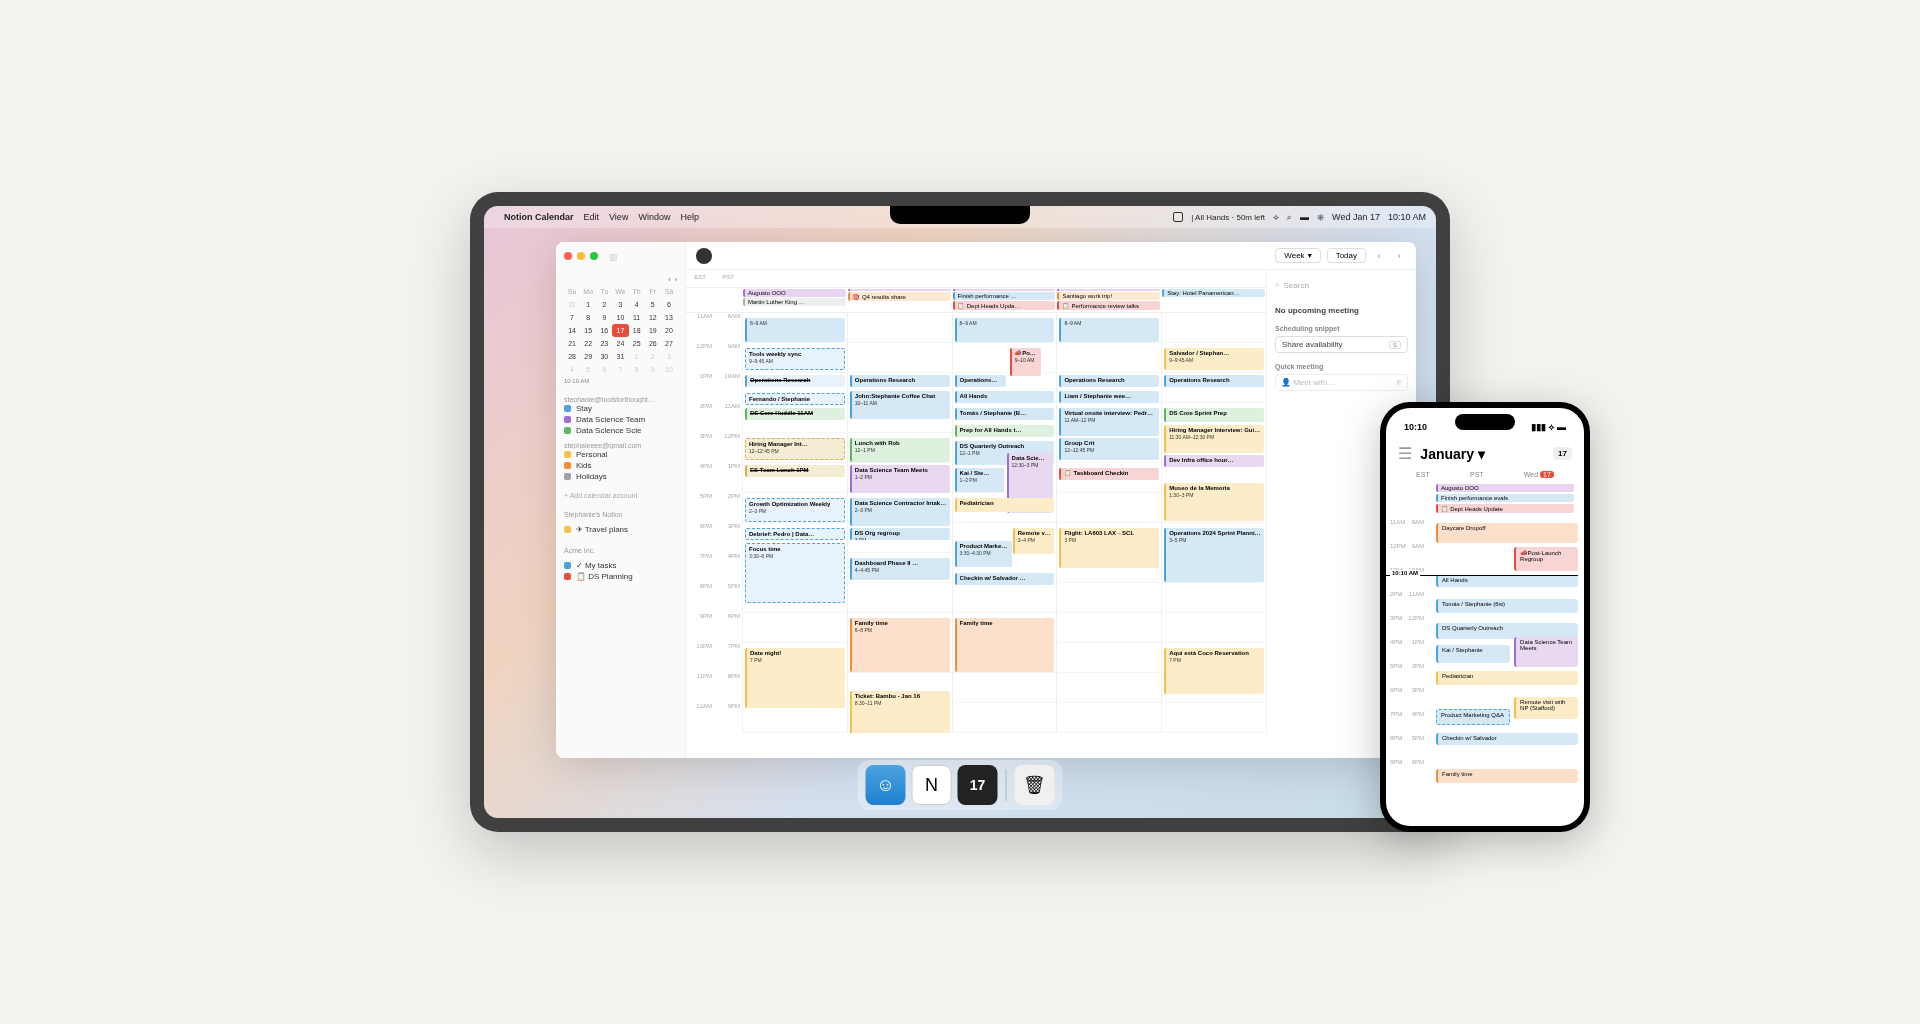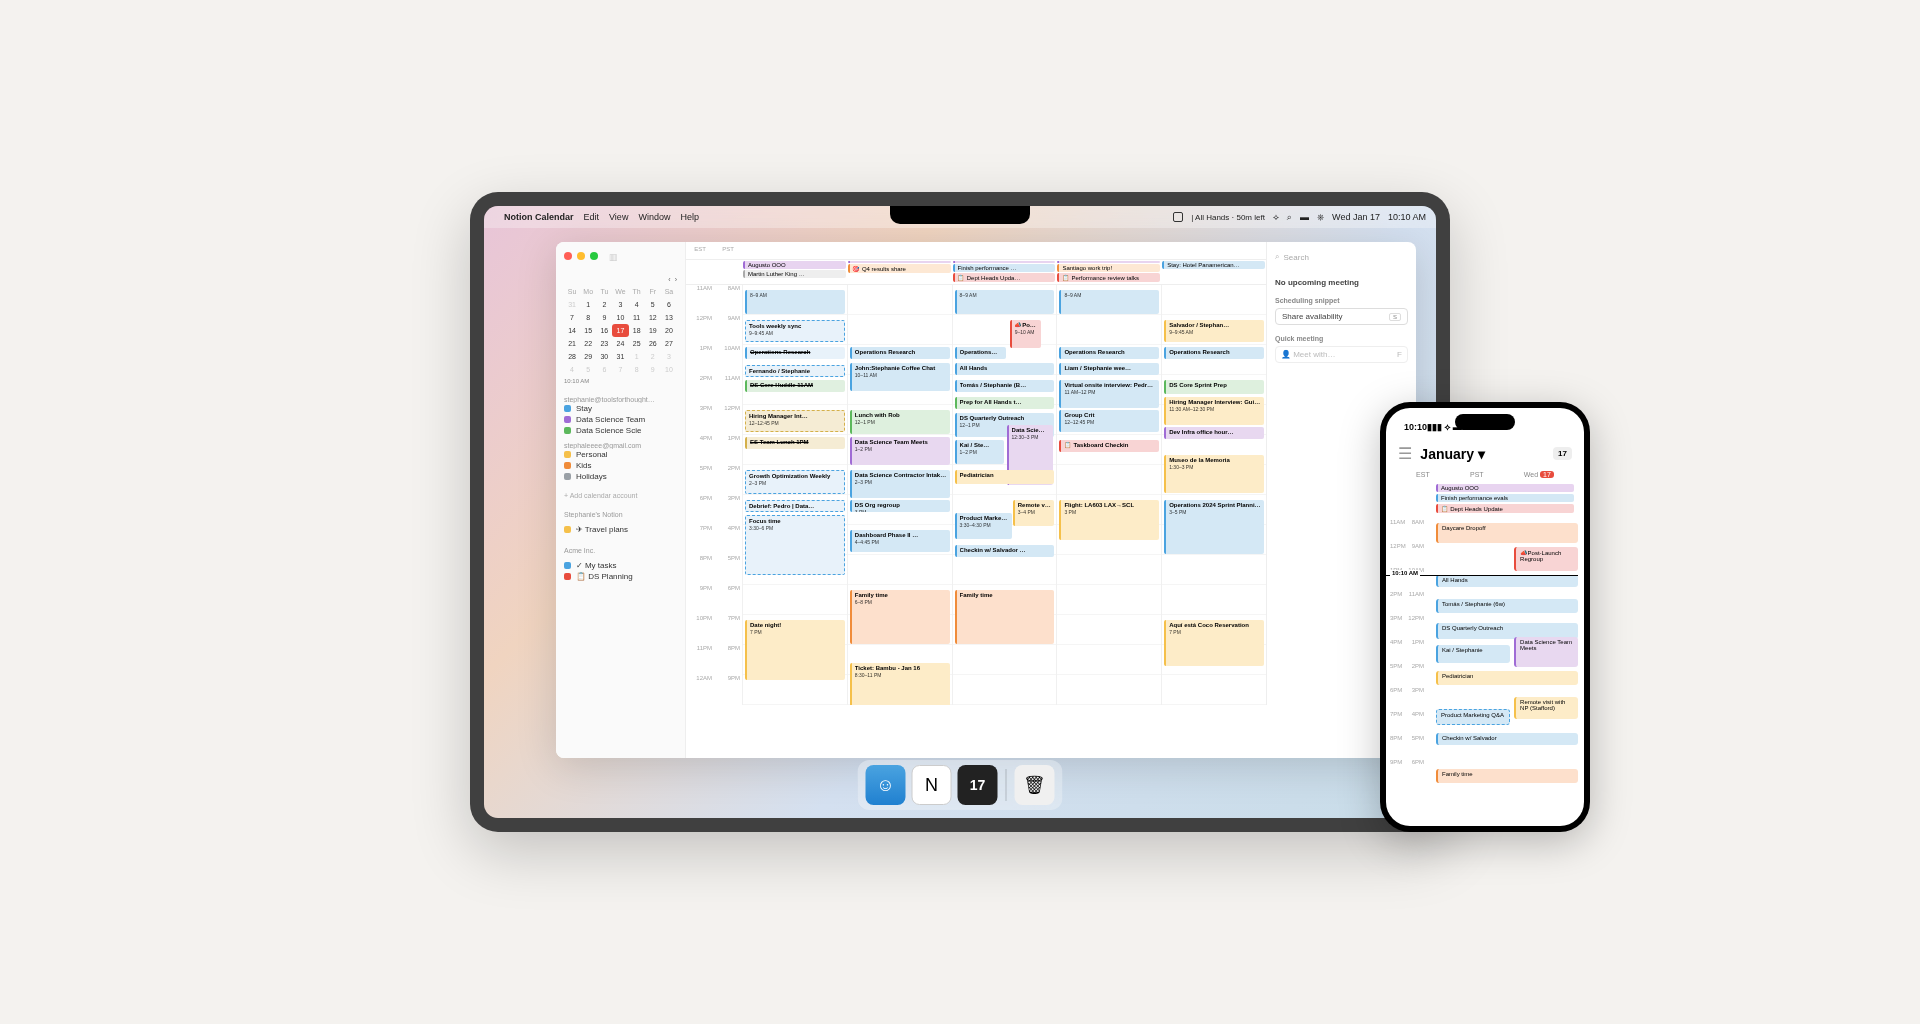--- a/index.html
+++ b/index.html
@@ -77,21 +77,21 @@
 .meet-input { border:1px solid #eee; border-radius:4px; padding:3px 5px; color:#bbb; display:flex; justify-content:space-between; margin-top:4px; }
 
 
 .dock { position:absolute; bottom:8px; left:50%; transform:translateX(-50%); background:rgba(255,255,255,.3); backdrop-filter:blur(20px); border-radius:12px; padding:5px 8px; display:flex; gap:6px; }
 .dock .app { width:40px; height:40px; border-radius:8px; display:flex; align-items:center; justify-content:center; font-size:18px; }
 
 
 .phone { position:absolute; right:calc(50% - 630px); top:calc(50% - 110px); width:210px; height:430px; background:#000; border-radius:30px; padding:6px; box-shadow:0 10px 40px rgba(0,0,0,.25); }
 .phone-screen { width:100%; height:100%; background:#fff; border-radius:24px; overflow:hidden; position:relative; }
 .di { position:absolute; top:6px; left:50%; transform:translateX(-50%); width:60px; height:16px; background:#000; border-radius:10px; z-index:5; }
-.p-status { height:30px; display:flex; justify-content:flex-start; align-items:center; padding:8px 18px 0; font-size:9px; font-weight:600; }
+.p-status { height:30px; display:flex; justify-content:space-between; align-items:center; padding:8px 18px 0; font-size:9px; font-weight:600; }
 .p-header { display:flex; align-items:center; justify-content:space-between; padding:6px 12px; }
 .p-header .m { font-size:14px; font-weight:700; }
 .p-header .day-badge { background:#eee; border-radius:4px; padding:2px 5px; font-size:8px; font-weight:600; }
 .p-day-row { display:flex; padding:2px 10px 6px; font-size:7px; color:#888; justify-content:space-around; }
 .p-day-row .today-b { background:#e84c3d; color:#fff; padding:0 3px; border-radius:3px; }
 .p-allday { padding:0 10px 0 50px; }
 .p-allday .allday-ev { margin-bottom:2px; }
 .p-grid { flex:1; position:relative; padding:4px 6px 0 0; height:320px; overflow:hidden; }
 .p-grid .time-col { width:44px; }
 .p-grid .time-col div { height:24px; display:flex; justify-content:space-between; padding:0 4px; font-size:6px; }
@@ -257,20 +257,30 @@
                 <span>✓ My tasks</span>
               </div>
               <div class="cal-item">
                 <span class="dot" style="background:#e84c3d"></span>
                 <span>📋 DS Planning</span>
               </div>
             </div>
       </div>
 
       <div class="main">
+        <div class="topbar">
+          <div class="avatar"></div>
+          <div class="seg">
+                <span>Week</span>
+                <span>▾</span>
+              </div>
+          <div class="seg">Today</div>
+          <div class="nav-btn">‹</div>
+          <div class="nav-btn">›</div>
+        </div>
         <div style="display:flex;">
           <div style="flex:1;">
             <div class="day-headers">
               <div class="tz-col">EST</div>
               <div class="tz-col">PST</div>
             </div>
             <div class="allday-row" id="allday-row">
                   <div class="allday-col">
                     <div class="allday-ev" style="background:#e8d4f0;border-left:2px solid #a06cd5">Augusto OOO</div>
                     <div class="allday-ev" style="background:#eee;border-left:2px solid #aaa">Martin Luther King …</div>

